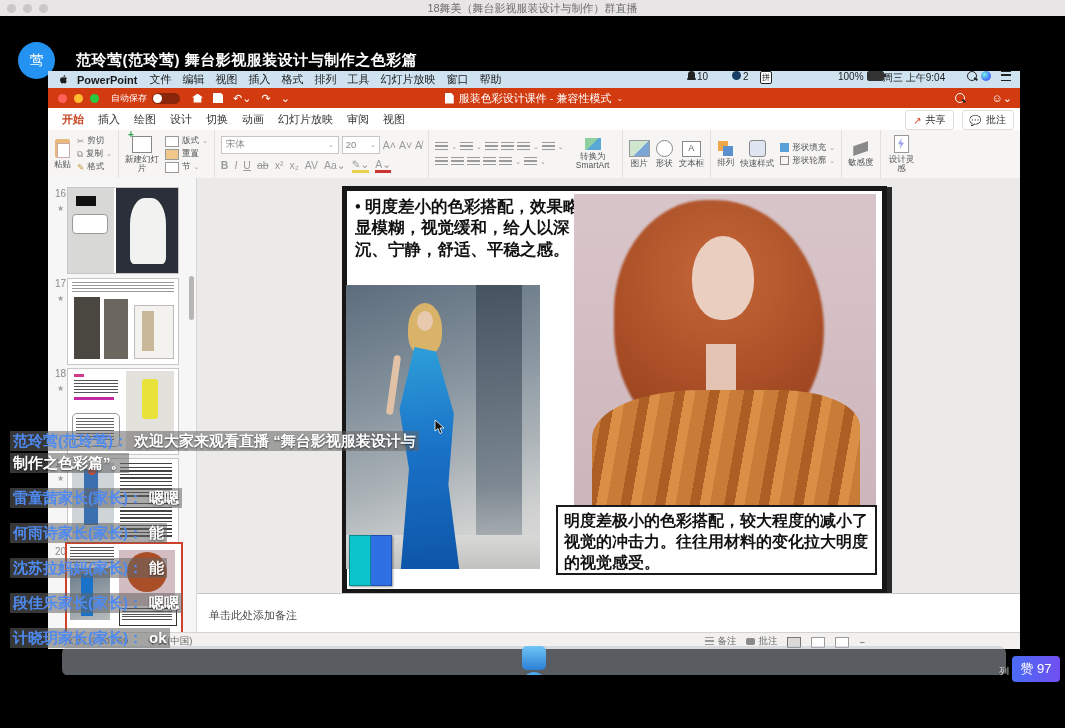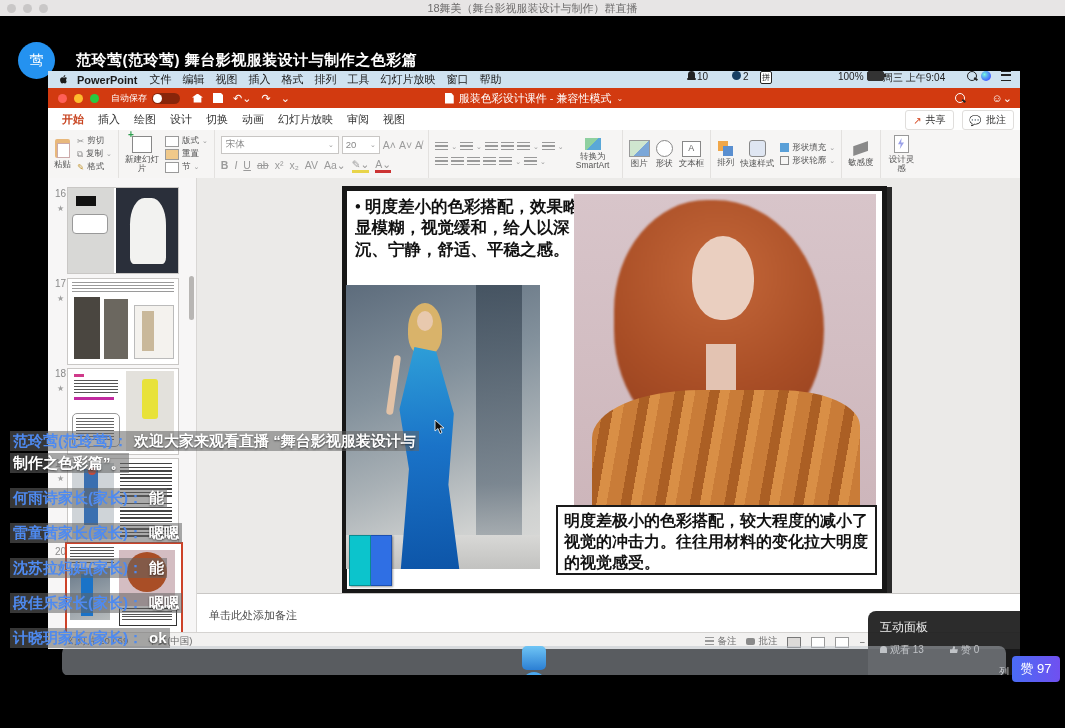--- a/index.html
+++ b/index.html
@@ -675,33 +675,26 @@
           <span>?</span>
         </div>
       <div class="winprev pink"></div>
       <div class="winprev"></div>
       <div class="winprev dark"></div>
       <div class="winprev files"></div>
       <div class="di trash"></div>
     </div>
   </div>
 
-  <div class="abs ipanel">
-    <div class="it">互动面板</div>
-    <div class="stats">
-      <span><span class="mini-person"></span><span>观看 13</span></span>
-      <span><span class="mini-thumb"></span><span>赞 0</span></span>
-    </div>
-  </div>
   <span class="abs ifrag">列</span>
 
   <div class="abs chat">
     <div class="cmsg"><span class="cname">范玲莺(范玲莺)：</span><span class="ctext">欢迎大家来观看直播 “舞台影视服装设计与制作之色彩篇”。</span></div>
+    <div class="cmsg"><span class="cname">雷童茜家长(家长)：</span><span class="ctext">嗯嗯</span></div>
     <div class="cmsg"><span class="cname">何雨诗家长(家长)：</span><span class="ctext">能</span></div>
-    <div class="cmsg"><span class="cname">雷童茜家长(家长)：</span><span class="ctext">嗯嗯</span></div>
     <div class="cmsg"><span class="cname">沈苏拉妈妈(家长)：</span><span class="ctext">能</span></div>
     <div class="cmsg"><span class="cname">段佳乐家长(家长)：</span><span class="ctext">嗯嗯</span></div>
     <div class="cmsg"><span class="cname">计晓玥家长(家长)：</span><span class="ctext">ok</span></div>
   </div>
 
   <div class="abs like-badge">赞 97</div>
 
   <div class="abs player">
     
     

